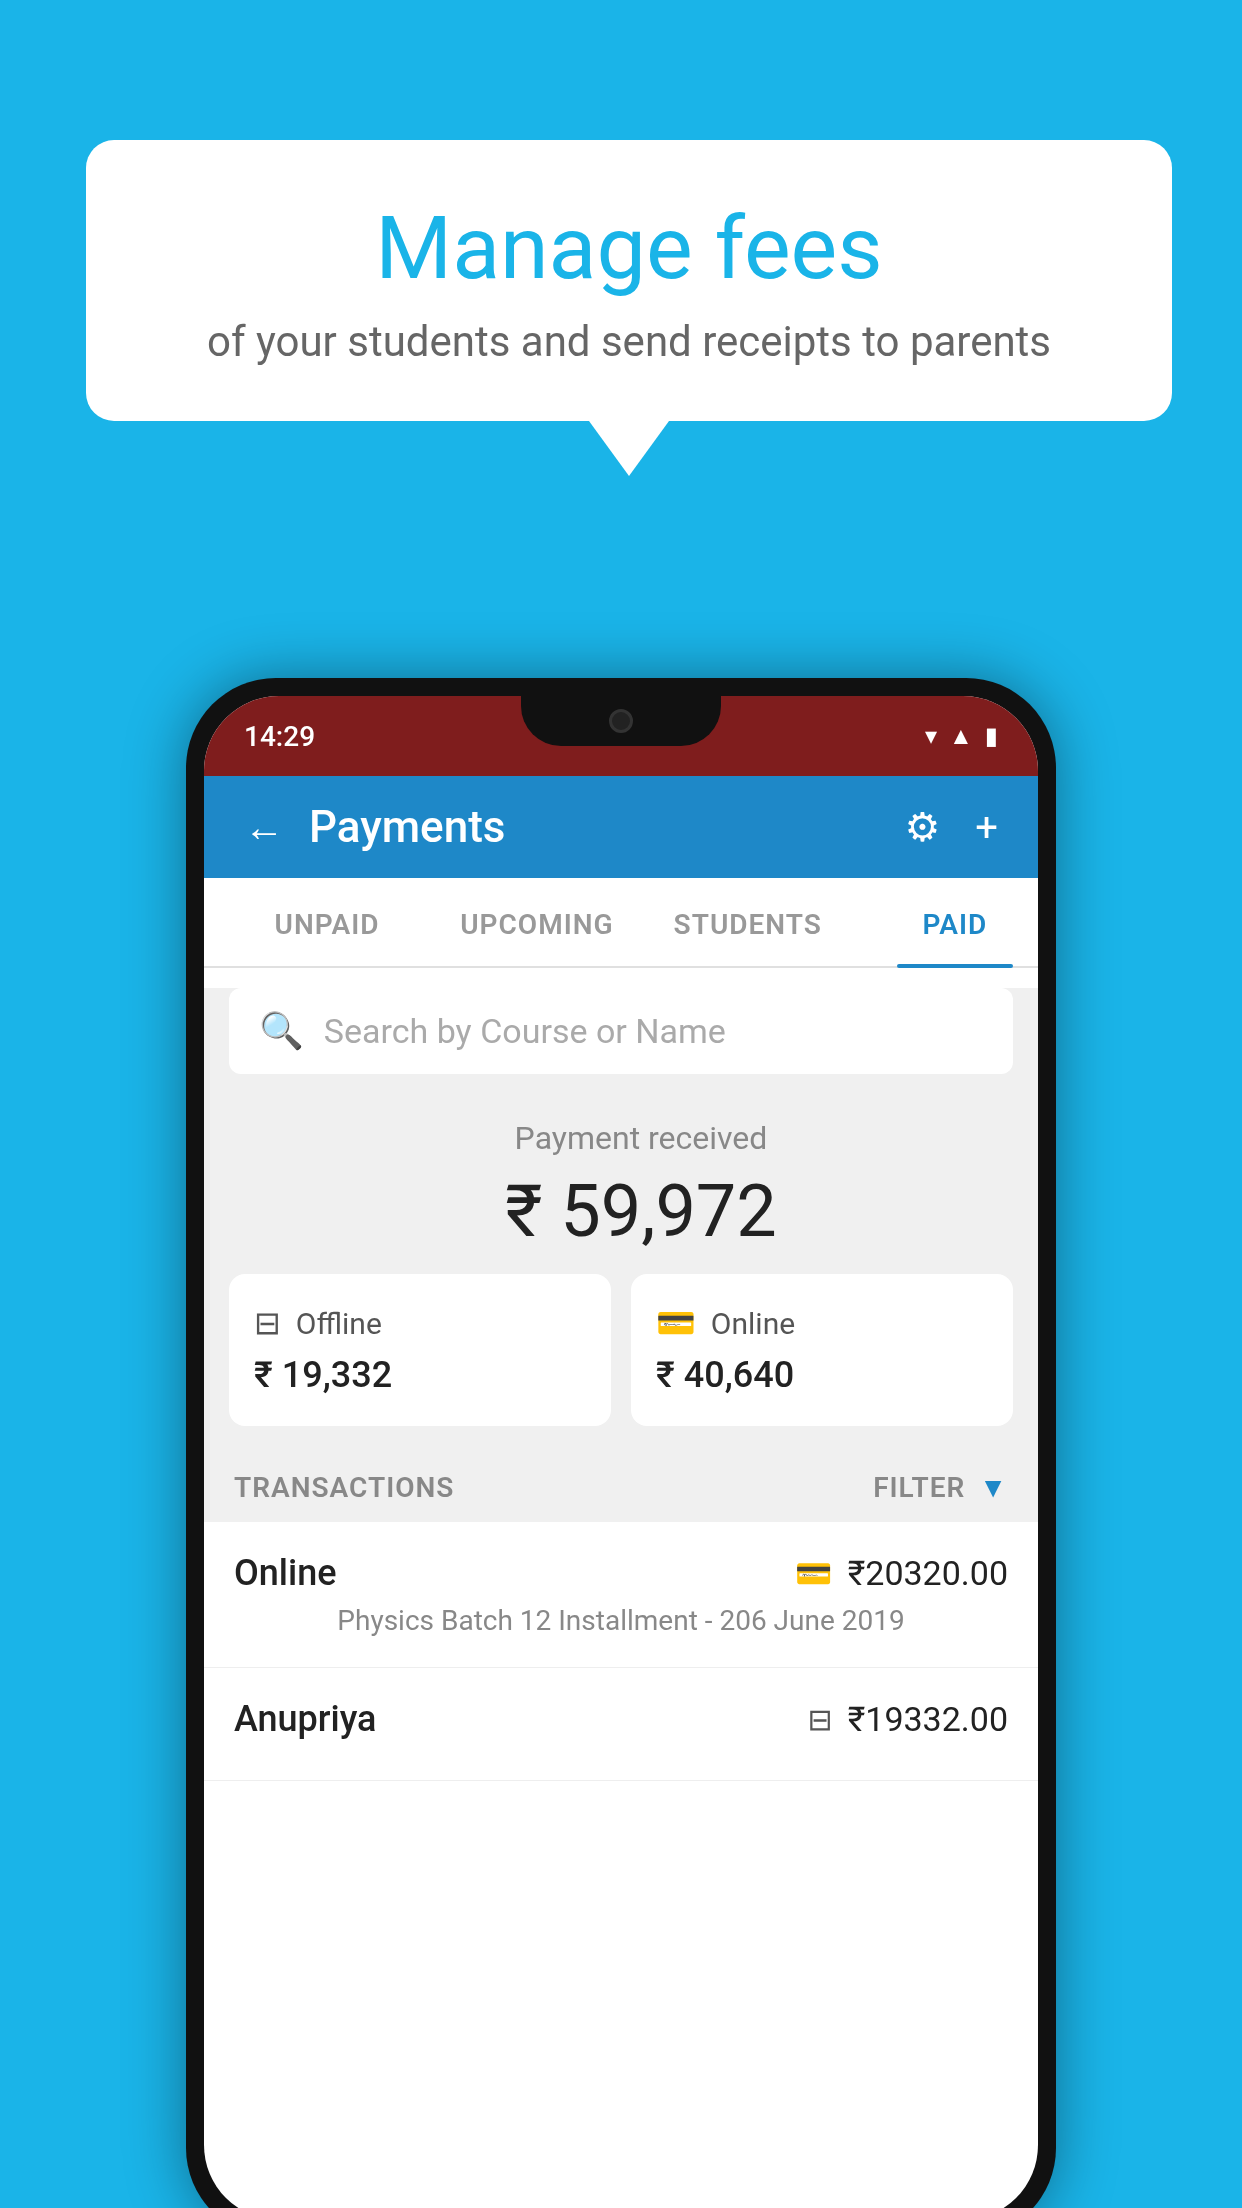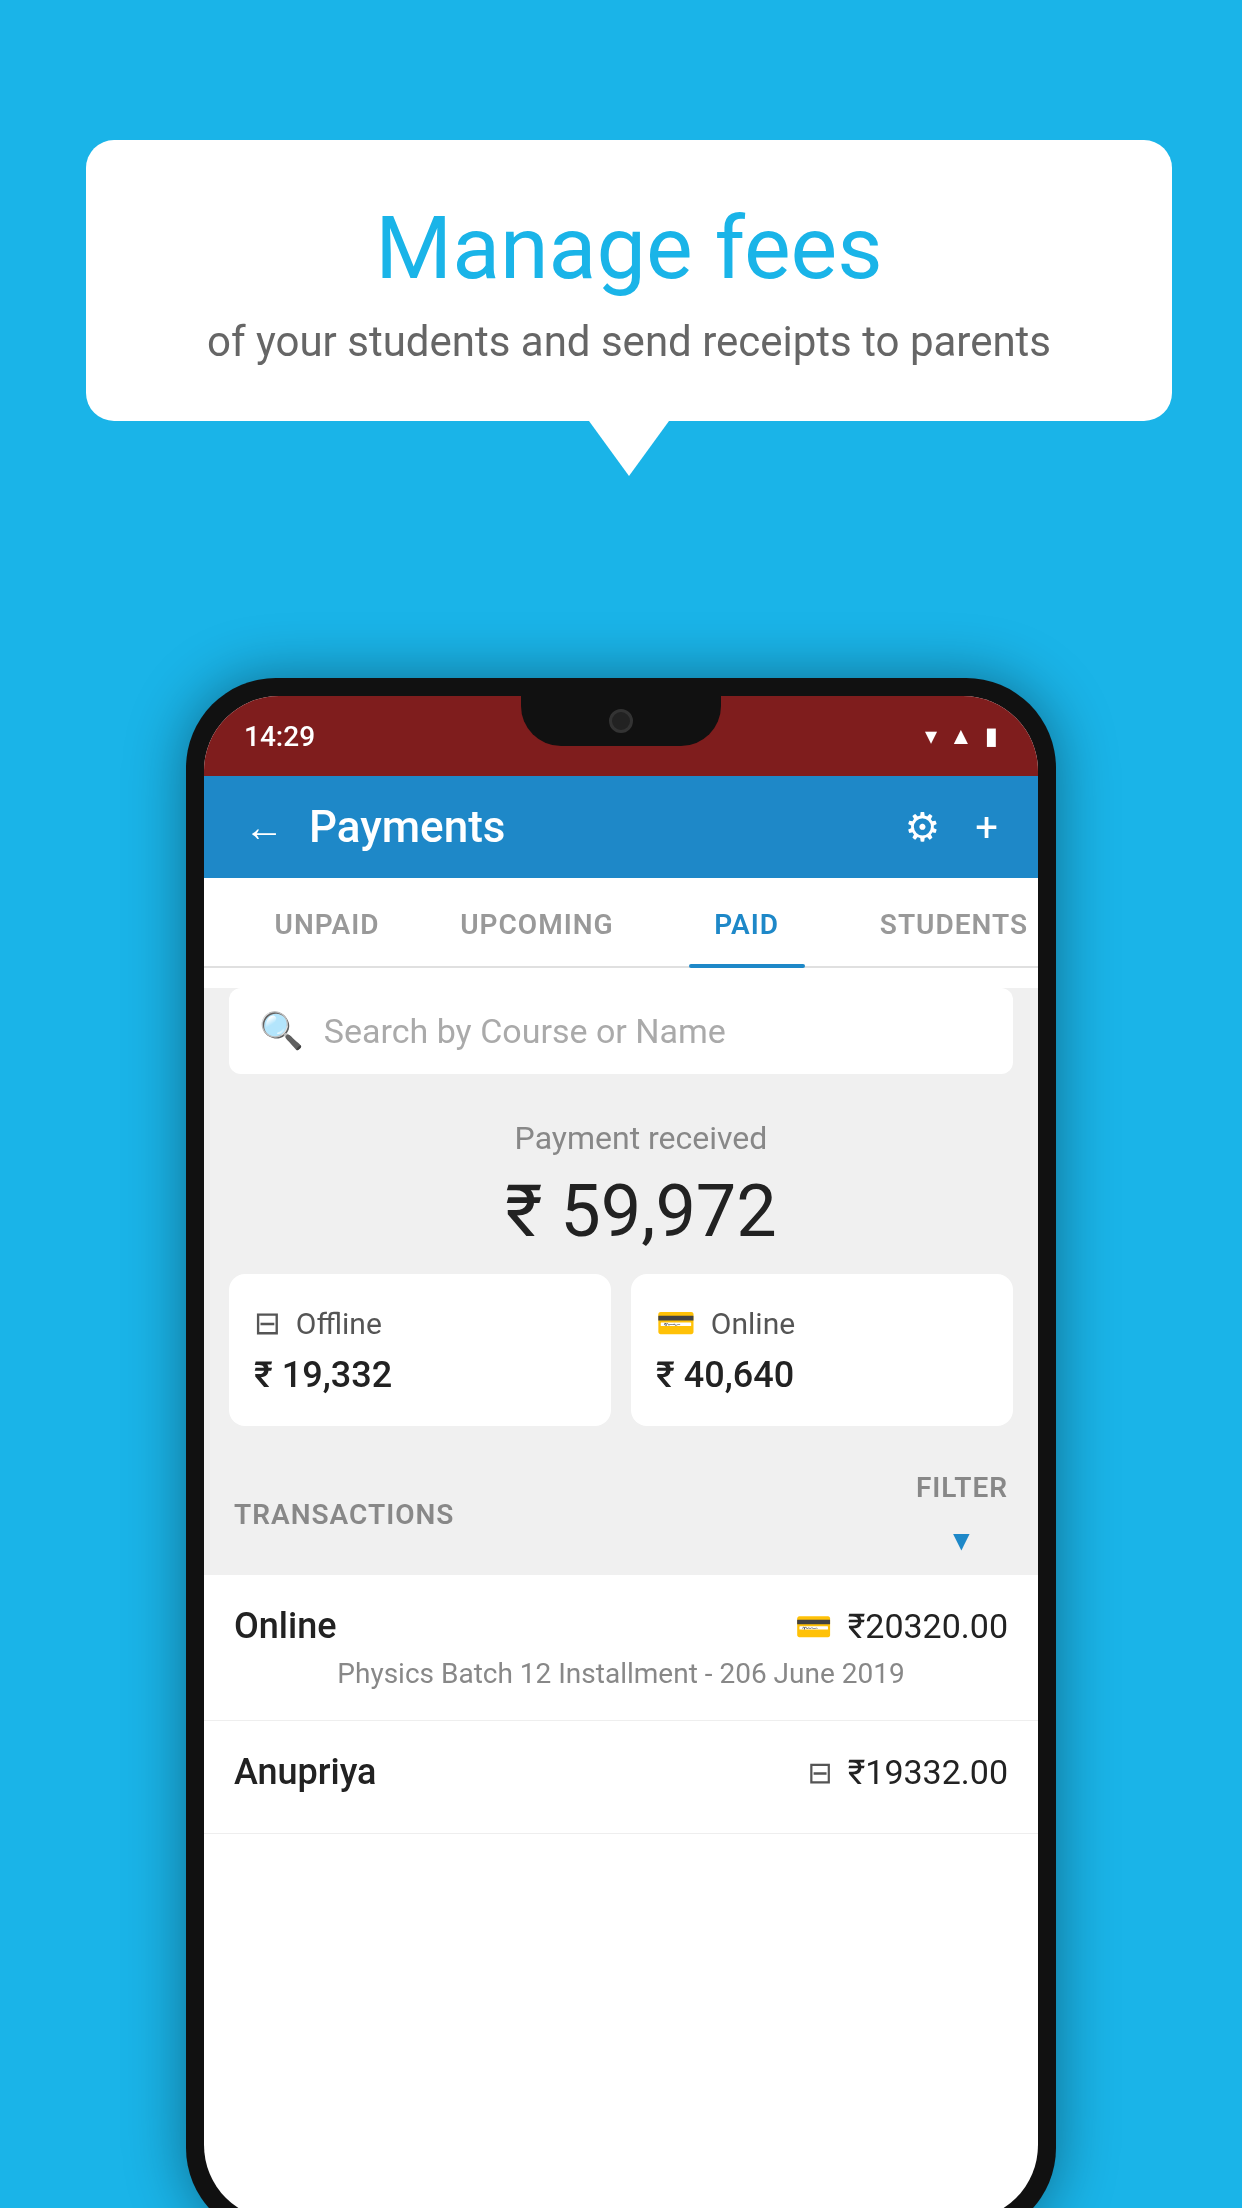--- a/index.html
+++ b/index.html
@@ -300,26 +300,25 @@
     .transactions-label {
       color: #888;
       font-size: 28px;
       font-weight: 600;
       letter-spacing: 1px;
     }
 
     .filter-btn {
       display: flex;
       align-items: center;
-      gap: 20px;
+      gap: 14px;
       color: #888;
       font-size: 28px;
       font-weight: 600;
       letter-spacing: 1px;
-      flex-direction: column;
     }
 
     .filter-icon {
       color: #1e88c8;
       font-size: 28px;
     }
 
     
     .transactions-list {
       background: white;
@@ -412,22 +411,22 @@
       </div>
       <div class="app-header-right">
         <span class="header-icon">⚙</span>
         <span class="header-icon">+</span>
       </div>
     </div>
 
     <div class="tabs-bar">
       <div class="tab">UNPAID</div>
       <div class="tab">UPCOMING</div>
+      <div class="tab">STUDENTS</div>
       <div class="tab active">PAID</div>
-      <div class="tab">STUDENTS</div>
     </div>
 
     <div class="content-area">
 
       <div class="search-bar">
         <span class="search-icon-svg">🔍</span>
         <span class="search-placeholder">Search by Course or Name</span>
       </div>
 
       <div class="payment-summary">

